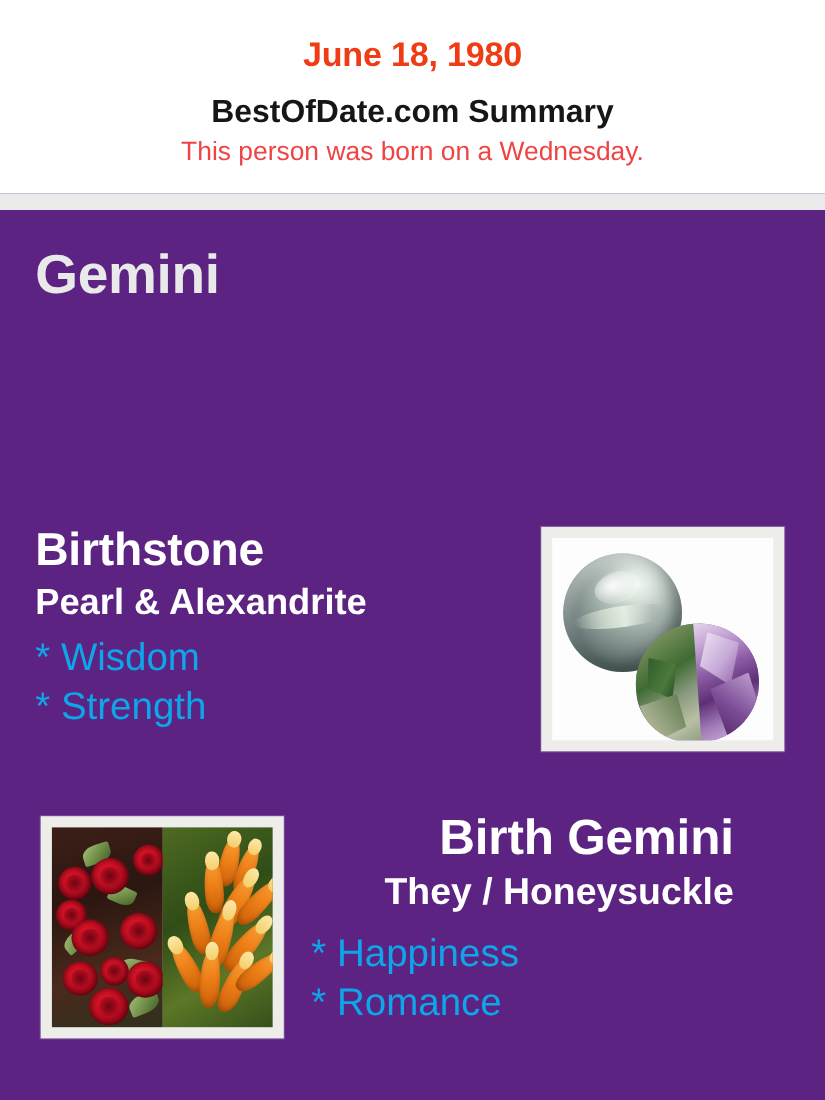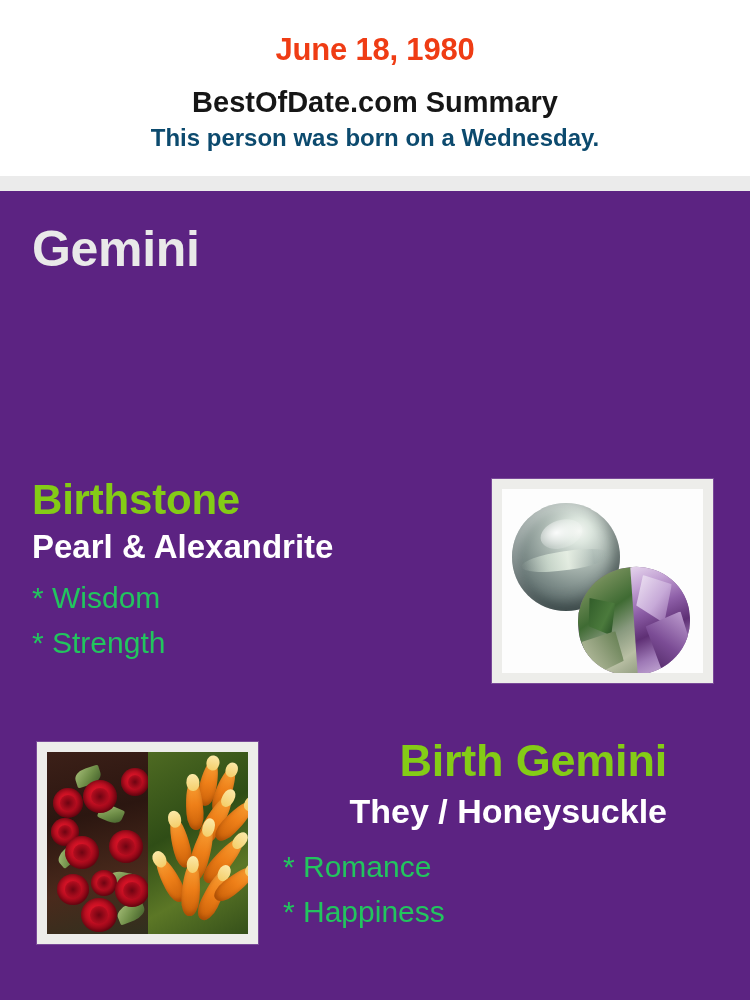--- a/index.html
+++ b/index.html
@@ -52,22 +52,22 @@
     line-height: 36px;
     font-weight: bold;
     color: #161616;
   }
 
   .header-sub {
     margin: 0;
     padding-top: 3px;
     font-size: 24px;
     line-height: 30px;
-    font-weight: bold;
-    color: #0c4a6e;
+    font-weight: normal;
+    color: #ef4444;
   }
 
   .divider-strip {
     position: absolute;
     left: 0;
     top: 176px;
     width: 750px;
     height: 15px;
     background: #EBEBEB;
   }
@@ -115,43 +115,43 @@
     left: 32px;
     top: 284px;
     width: 440px;
   }
 
   .section-title {
     margin: 0;
     font-size: 42px;
     line-height: 50px;
     font-weight: bold;
-    color: #84cc16;
+    color: #ffffff;
     letter-spacing: -0.2px;
   }
 
   .section-sub {
     margin: 0;
     padding-top: 1px;
     font-size: 33px;
     line-height: 42px;
     font-weight: bold;
     color: #FFFFFF;
   }
 
   .bullet-list {
     list-style: none;
     margin: 0;
     padding: 7px 0 0 0;
   }
 
   .bullet-list li {
-    font-size: 30px;
+    font-size: 35px;
     line-height: 45px;
-    color: #22c55e;
+    color: #0ea5e9;
     white-space: pre;
   }
 
   
   .flower-text {
     position: absolute;
     left: 283px;
     top: 543px;
     width: 384px;
     text-align: right;
@@ -396,22 +396,22 @@
       <ul class="bullet-list">
         <li>* Wisdom</li>
         <li>* Strength</li>
       </ul>
     </div>
 
     <div class="flower-text">
       <h2 class="section-title">Birth Gemini</h2>
       <div class="section-sub">They / Honeysuckle</div>
       <ul class="bullet-list">
+        <li>* Happiness</li>
         <li>* Romance</li>
-        <li>* Happiness</li>
       </ul>
     </div>
   </div>
 
   <div class="photo-frame frame-shadow" id="birthstone-frame">
     <div class="photo-inner">
       <div class="pearl">
         <div class="pearl-band"></div>
       </div>
       <div class="gem">

